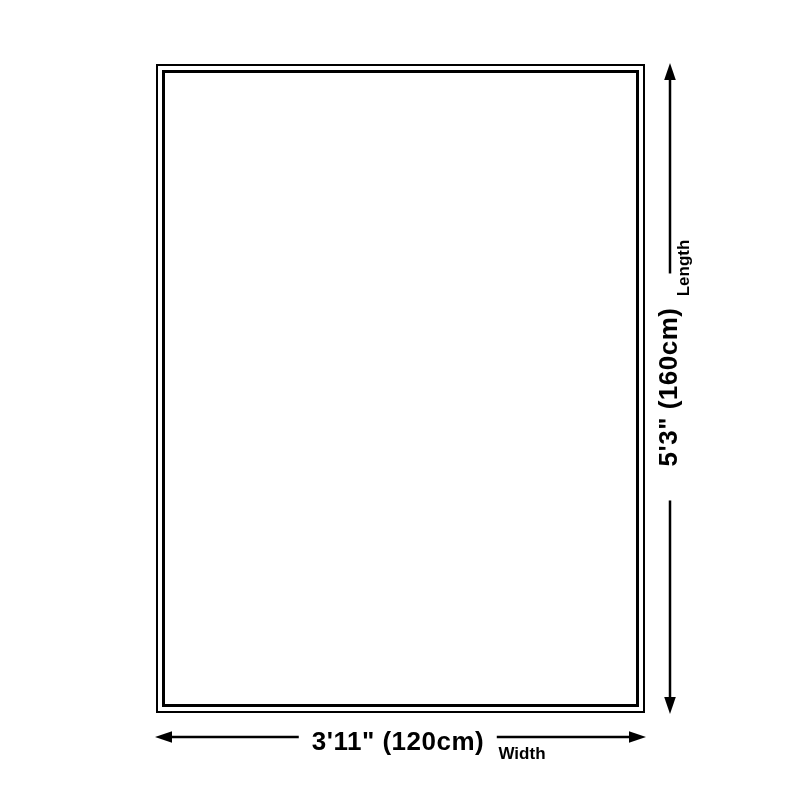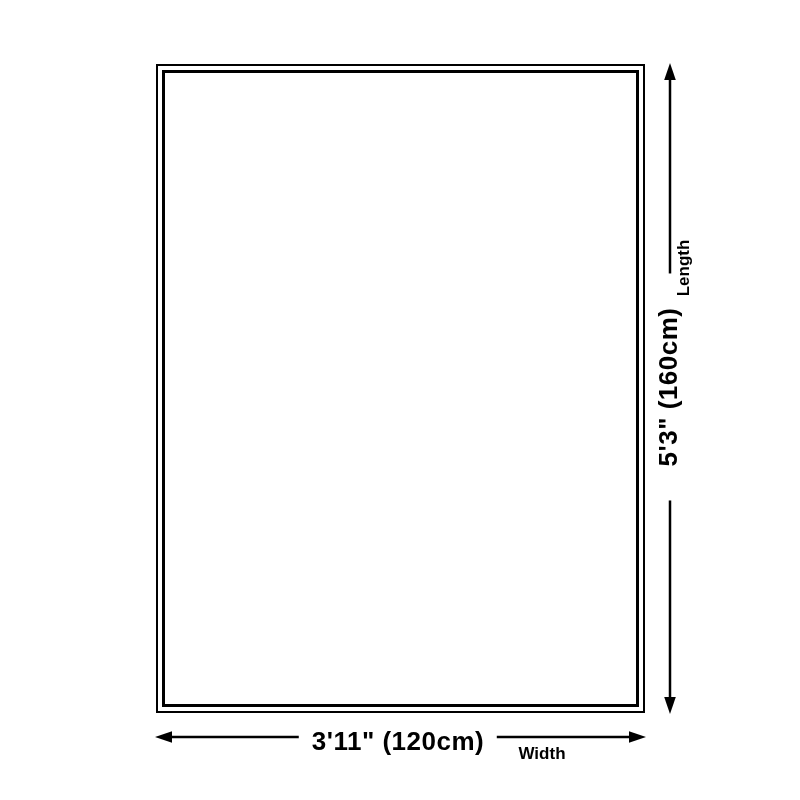--- a/index.html
+++ b/index.html
@@ -33,21 +33,21 @@
     line-height: 1.1;
   }
   .dim-main { font-size: 26px; background: #ffffff; letter-spacing: 0.5px; }
   .dim-sub  { font-size: 17px; }
   .h-main {
     left: 398px; top: 741px;
     transform: translate(-50%, -50%);
     padding: 2px 13px;
   }
   .h-sub {
-    left: 542px; top: 754px;
+    left: 522px; top: 754px;
     transform: translate(-50%, -50%);
   }
   .v-main {
     left: 668px; top: 387px;
     transform: translate(-50%, -50%) rotate(-90deg);
     padding: 2px 34px;
   }
   .v-sub {
     left: 684px; top: 268px;
     transform: translate(-50%, -50%) rotate(-90deg);

